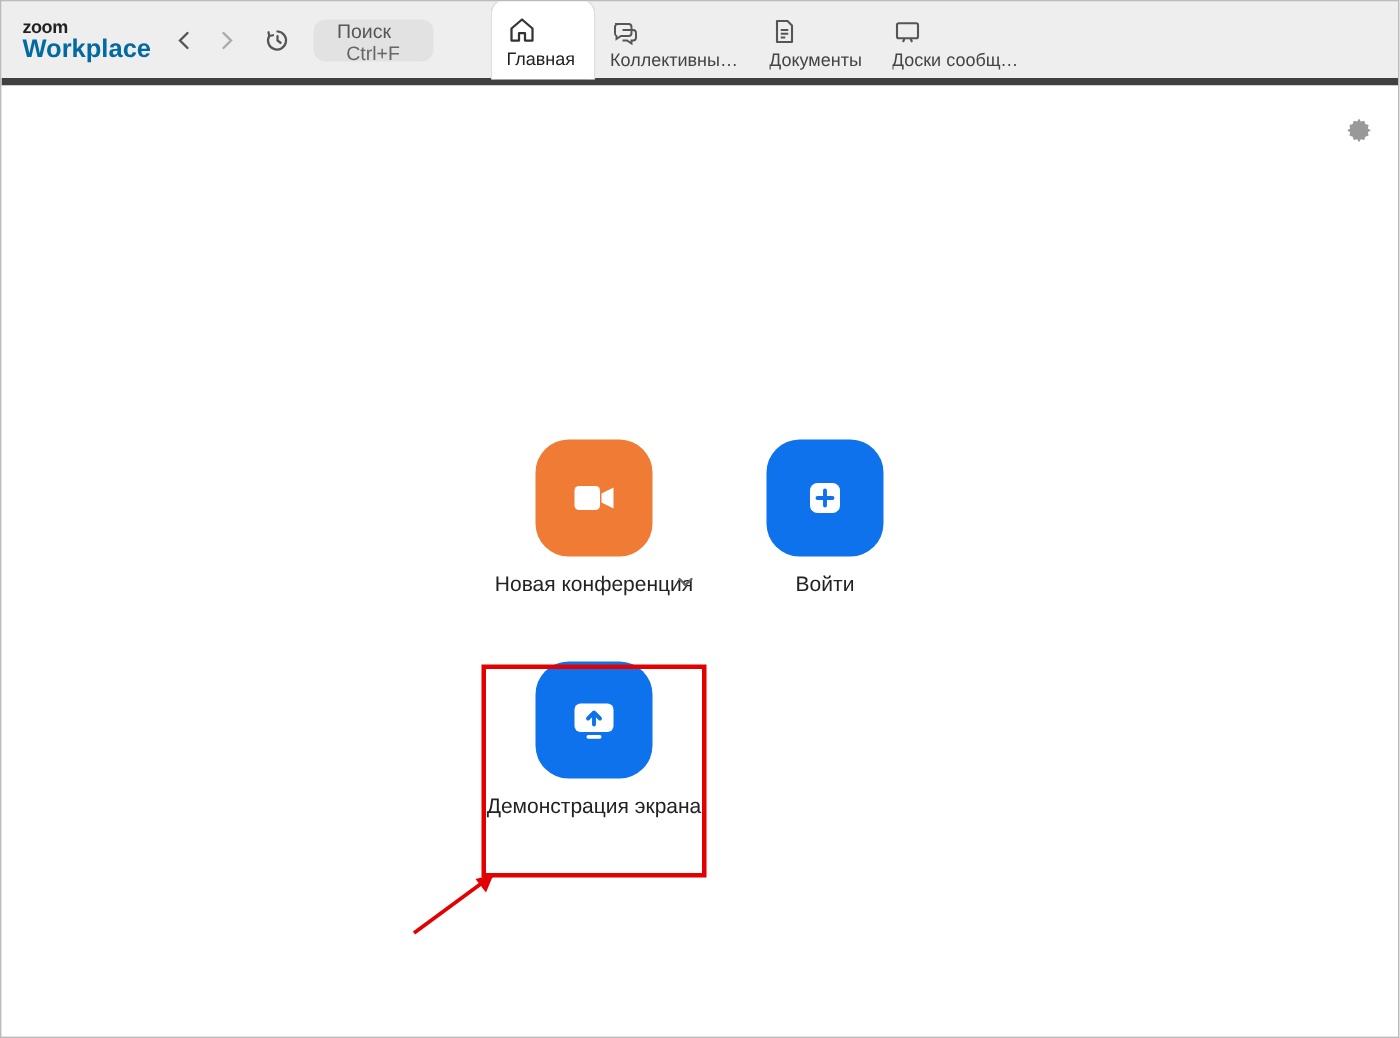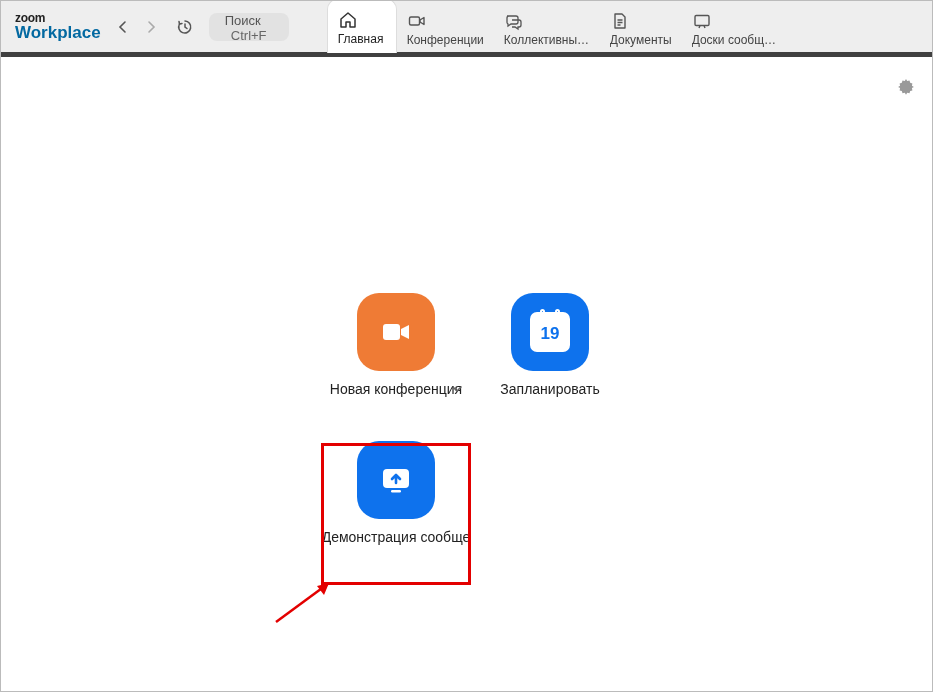--- a/index.html
+++ b/index.html
@@ -81,29 +81,20 @@
       <span class="tab-icon">
         <svg width="20" height="20" viewBox="0 0 20 20">
             <path d="M3 9 L10 3 L17 9 L17 17 L12 17 L12 12 L8 12 L8 17 L3 17 Z" stroke="#333" stroke-width="1.5" fill="none" stroke-linejoin="round"></path>
           </svg>
       </span>
       <span class="tab-label">Главная</span>
     </div>
     <div class="tab">
       <span class="tab-icon">
         <svg width="20" height="20" viewBox="0 0 20 20">
-            <rect x="2.5" y="6" width="10" height="8" rx="1.5" stroke="#555" stroke-width="1.4" fill="none"></rect>
-            <path d="M13 9 L17 6.5 L17 13.5 L13 11 Z" stroke="#555" stroke-width="1.4" fill="none" stroke-linejoin="round"></path>
-          </svg>
-      </span>
-      <span class="tab-label">Конференции</span>
-    </div>
-    <div class="tab">
-      <span class="tab-icon">
-        <svg width="20" height="20" viewBox="0 0 20 20">
             <path d="M3 5 h9 a2 2 0 0 1 2 2 v4 a2 2 0 0 1 -2 2 h-5 l-3 2 v-2 a2 2 0 0 1 -1 -2 v-4 a2 2 0 0 1 2 -2 z" stroke="#555" stroke-width="1.3" fill="none"></path>
             <path d="M8 9 h7 a2 2 0 0 1 2 2 v3 a2 2 0 0 1 -2 2 h-1 v2 l-3 -2 h-3" stroke="#555" stroke-width="1.3" fill="none"></path>
           </svg>
       </span>
       <span class="tab-label">Коллективный ч...</span>
     </div>
     <div class="tab">
       <span class="tab-icon">
         <svg width="20" height="20" viewBox="0 0 20 20">
             <path d="M5 3 h7 l3 3 v11 h-10 z" stroke="#555" stroke-width="1.4" fill="none" stroke-linejoin="round"></path>
@@ -140,43 +131,40 @@
           </svg>
       </div>
       <div class="tile-label">Новая конференция</div>
       <span class="dropdown-chevron">
         <svg width="12" height="8" viewBox="0 0 12 8">
             <path d="M2 2 L6 6 L10 2" stroke="#666" stroke-width="1.6" fill="none" stroke-linecap="round"></path>
           </svg>
       </span>
     </div>
 
-
     <div class="tile">
       <div class="tile-btn blue">
-        <div class="cal-icon">
-          <div class="rings">
-              <span></span>
-              <span></span>
-            </div>
-          <span class="day">19</span>
-        </div>
+        <svg width="36" height="36" viewBox="0 0 36 36">
+            <rect x="8" y="8" width="20" height="20" rx="5" fill="#fff"></rect>
+            <path d="M18 13 L18 23 M13 18 L23 18" stroke="#0e72ed" stroke-width="2.6" stroke-linecap="round"></path>
+          </svg>
       </div>
-      <div class="tile-label">Запланировать</div>
+      <div class="tile-label">Войти</div>
     </div>
+
 
     <div class="tile">
       <div class="tile-btn blue">
         <svg width="40" height="40" viewBox="0 0 40 40">
             <rect x="7" y="9" width="26" height="19" rx="4" fill="#fff"></rect>
             <path d="M20 23 L20 15 M20 15 L16 19 M20 15 L24 19" stroke="#0e72ed" stroke-width="2.6" fill="none" stroke-linecap="round" stroke-linejoin="round"></path>
             <rect x="15" y="30" width="10" height="2.5" rx="1.2" fill="#fff"></rect>
           </svg>
       </div>
-      <div class="tile-label">Демонстрация сообще</div>
+      <div class="tile-label">Демонстрация экрана</div>
     </div>
   </div>
 
   <div class="highlight-box"></div>
 
   <svg class="arrow-svg" width="70" height="50" viewBox="0 0 70 50">
     <line x1="5" y1="45" x2="58" y2="6" stroke="#e30000" stroke-width="2.5"></line>
     <polygon points="58,6 46,9 53,18" fill="#e30000"></polygon>
   </svg>
 </div>

